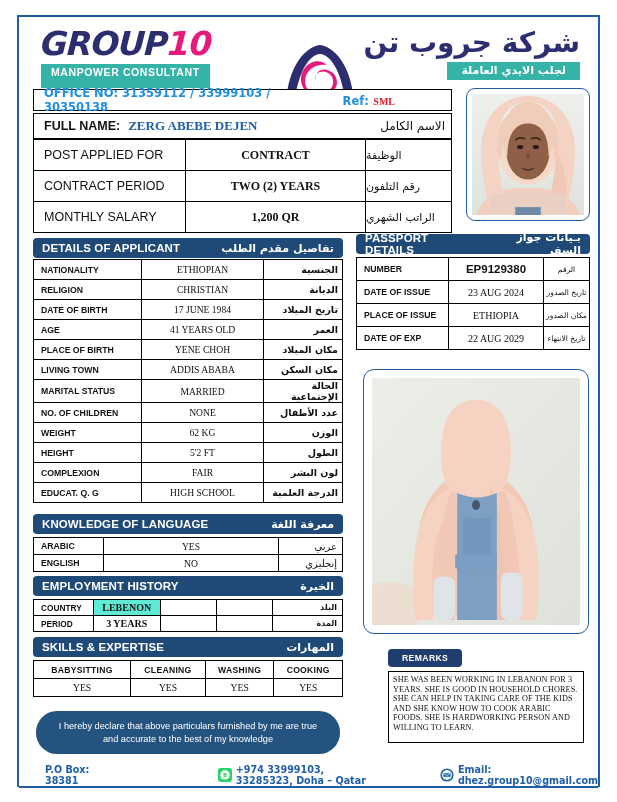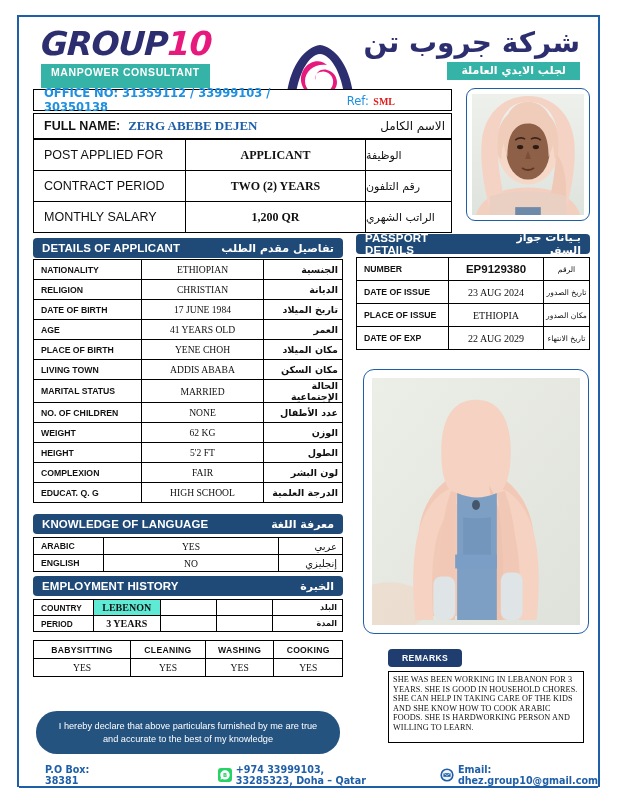--- a/index.html
+++ b/index.html
@@ -71,21 +71,21 @@
     width: 419px; height: 22px;
     border: 1.5px solid #000; background: #fff;
     display: flex; align-items: center;
   }
   .office-no {
     margin-left: 10px;
     color: #1f8fe0; font-weight: bold; font-size: 11.5px;
     font-family: "DejaVu Sans", sans-serif;
   }
   .ref-wrap { margin-left: auto; margin-right: 56px; white-space: nowrap; }
-  .ref-label { color: #1f8fe0; font-weight: normal; font-size: 11.5px; font-family: "DejaVu Sans", sans-serif; margin-left: 20px;}
+  .ref-label { color: #1f8fe0; font-weight: bold; font-size: 11.5px; font-family: "DejaVu Sans", sans-serif; margin-left: 20px;}
   .ref-val { color: #e01b1b; font-weight: bold; font-size: 10px; font-family: "Liberation Serif", serif; }
 
   
   .toptable { position: absolute; left: 33px; top: 113px; width: 419px; }
   .name-row {
     height: 27px; border: 1.5px solid #000; border-bottom: 2.5px solid #000;
     display: flex; align-items: center; background: #fff;
   }
   .name-label {
     margin-left: 10px; font-size: 12.5px; font-weight: bold; color: #111;
@@ -281,21 +281,21 @@
   </div>
 
   <div class="toptable">
     <div class="name-row">
       <span class="name-label">FULL NAME:</span>
       <span class="name-value">ZERG ABEBE DEJEN</span>
       <span class="name-ar">الاسم الكامل</span>
     </div>
     <div class="trow">
       <div class="tc-label">POST APPLIED FOR</div>
-      <div class="tc-value">APPLICANT</div>
+      <div class="tc-value">CONTRACT</div>
       <div class="tc-ar">الوظيفة</div>
     </div>
     <div class="trow">
       <div class="tc-label">CONTRACT PERIOD</div>
       <div class="tc-value">TWO (2) YEARS</div>
       <div class="tc-ar">رقم التلفون</div>
     </div>
     <div class="trow">
       <div class="tc-label">MONTHLY SALARY</div>
       <div class="tc-value">1,200 QR</div>
@@ -508,20 +508,24 @@
           <td class="e-v1 plain" style="background:#ffffff">3 YEARS</td>
           <td class="e-empty"></td>
           <td class="e-empty"></td>
           <td class="e-ar">المدة</td>
         </tr>
       </tbody>
     </table>
   </div>
 
   <div class="skills">
+    <div class="sec-head">
+      <span class="en">SKILLS &amp; EXPERTISE</span>
+      <span class="ar">المهارات</span>
+    </div>
     <table class="stable">
       <tbody>
         <tr>
           <td class="s-head">BABYSITTING</td>
           <td class="s-head">CLEANING</td>
           <td class="s-head">WASHING</td>
           <td class="s-head">COOKING</td>
         </tr>
         <tr>
           <td class="s-val">YES</td>

